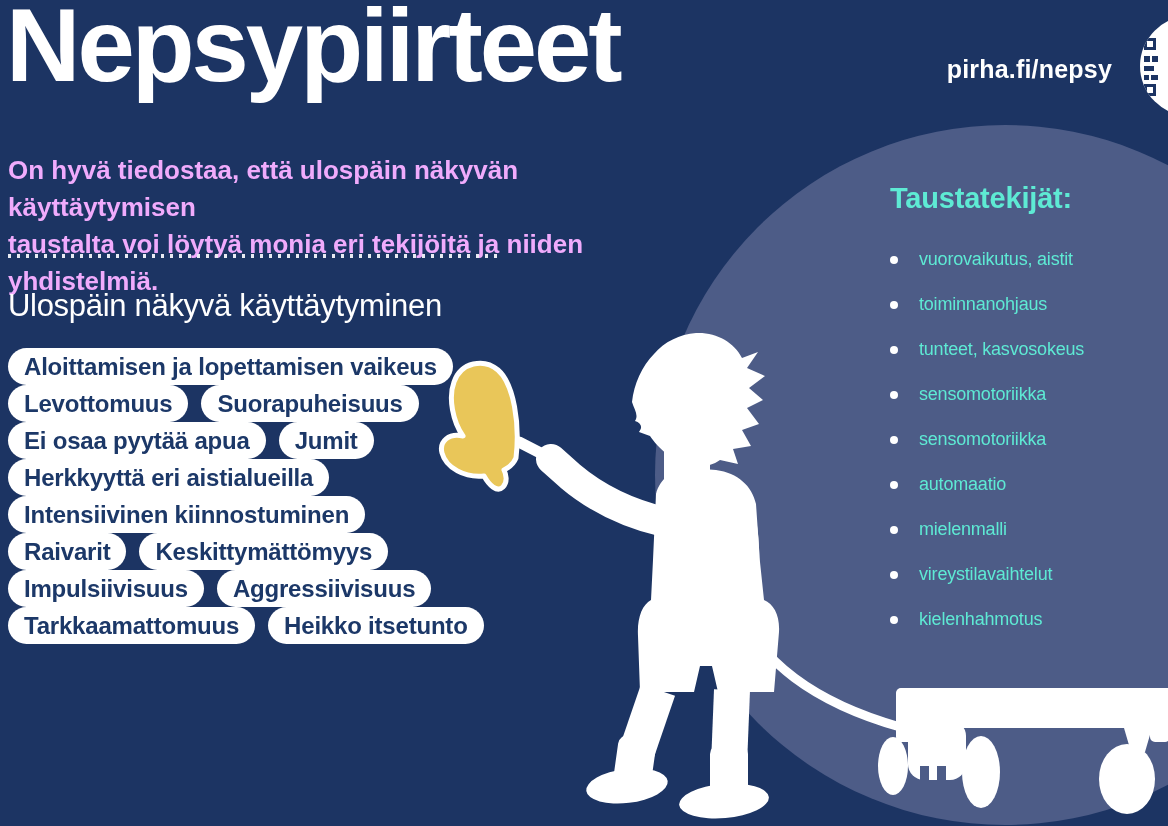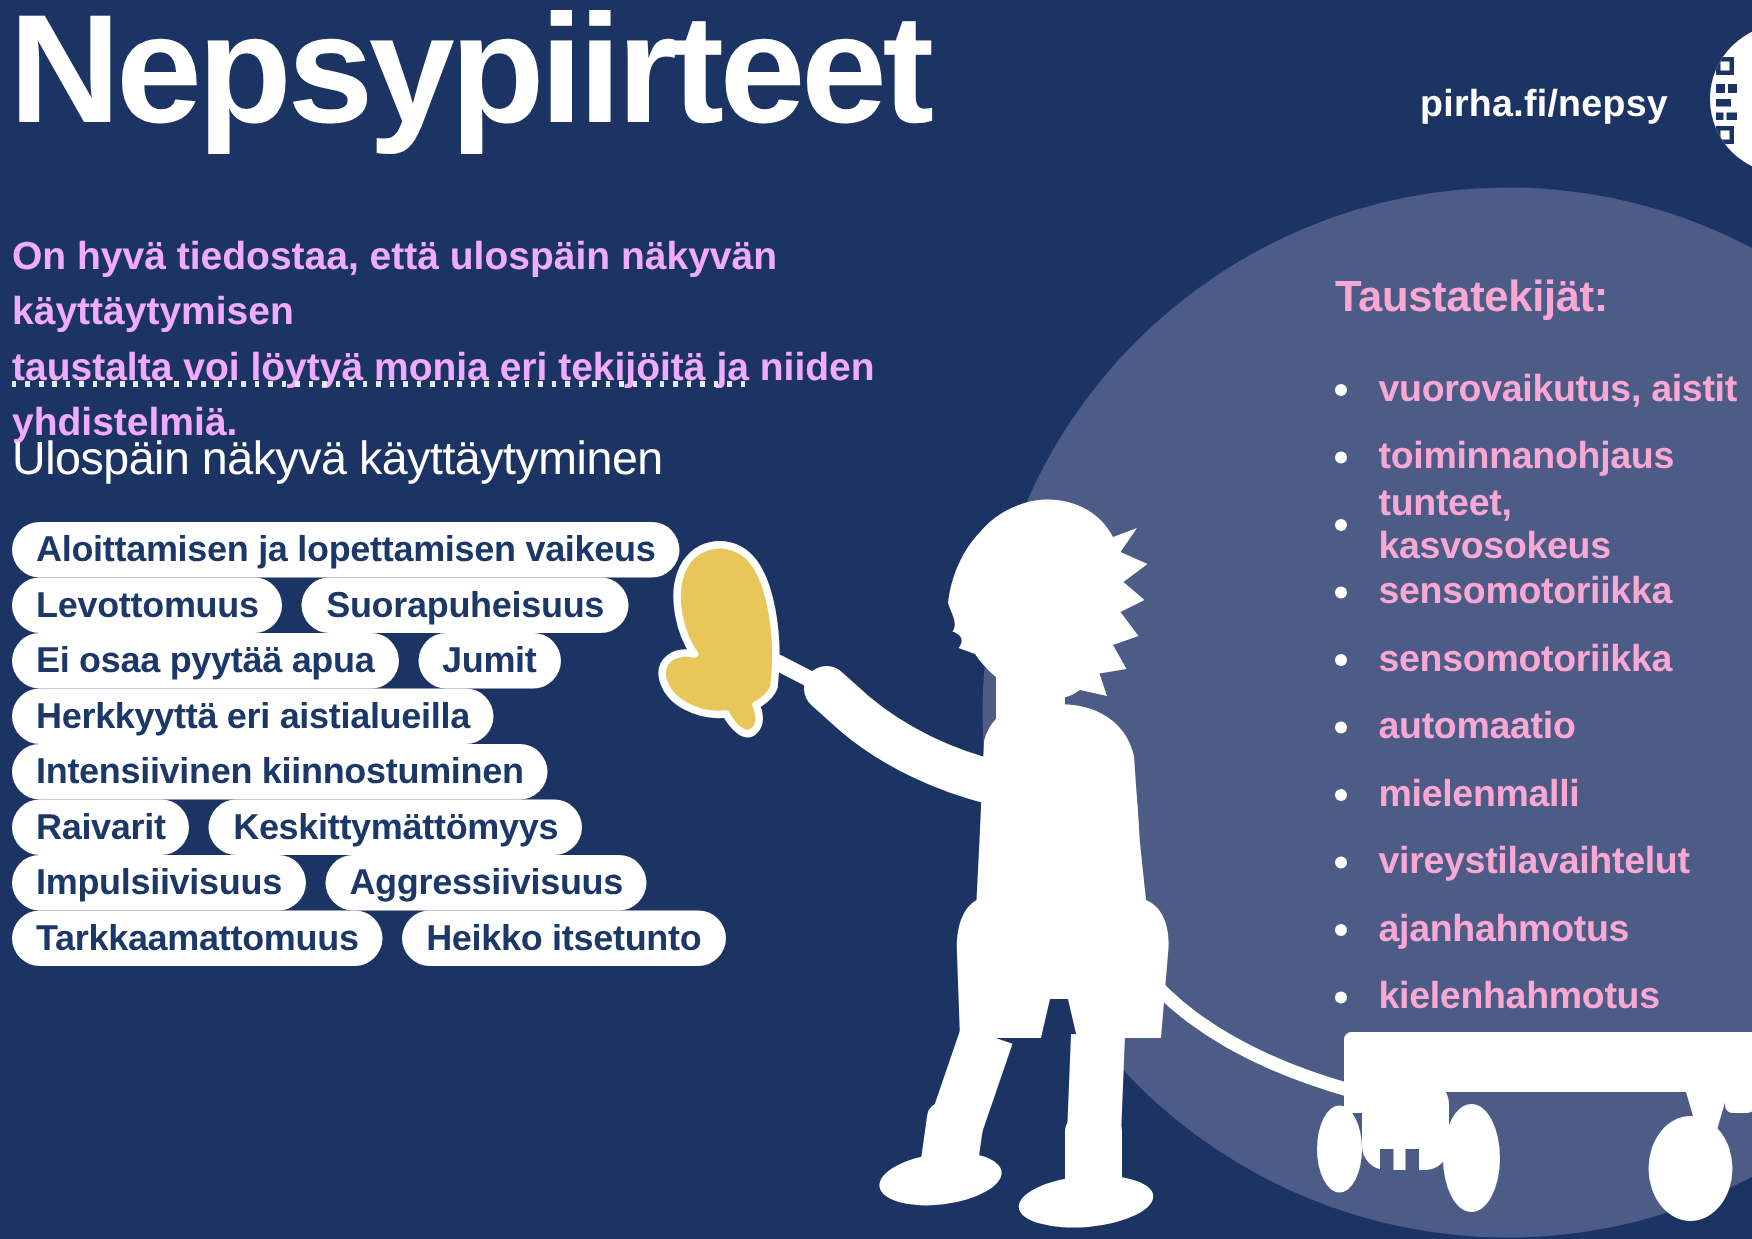--- a/index.html
+++ b/index.html
@@ -49,25 +49,25 @@
   .pill-rows{left:8px;top:348px;z-index:6;}
   .pill-row{display:flex;gap:13px;margin-bottom:0;}
   .pill{
     background:#ffffff;color:#1c3868;border-radius:19px;
     height:37px;display:flex;align-items:center;
     padding:0 16px;font-size:24px;font-weight:bold;letter-spacing:-0.2px;
     white-space:nowrap;
   }
 
   
-  .factors{left:890px;top:182px;width:270px;z-index:6;color:#f9a8d4;}
+  .factors{left:890px;top:182px;width:270px;z-index:6;color:#5eead4;}
   .factors-heading{font-size:29px;font-weight:bold;letter-spacing:-0.2px;margin-bottom:22px;}
   .factor-item{display:flex;align-items:center;height:45px;}
   .factor-dot{width:8px;height:8px;border-radius:50%;background:#ffffff;margin-right:21px;flex:0 0 auto;}
-  .factor-label{font-size:25px;font-weight:bold;letter-spacing:-0.2px;}
+  .factor-label{font-size:18px;font-weight:normal;letter-spacing:-0.2px;}
 
   
   .illustration{left:0;top:0;z-index:3;}
 </style>
 </head>
 <body>
 
 <div class="abs big-circle"></div>
 
 <svg class="abs illustration" width="1168" height="826" viewBox="0 0 1168 826">
@@ -229,20 +229,16 @@
       <div class="factor-item">
         <span class="factor-dot"></span>
         <span class="factor-label">mielenmalli</span>
       </div>
       <div class="factor-item">
         <span class="factor-dot"></span>
         <span class="factor-label">vireystilavaihtelut</span>
       </div>
       <div class="factor-item">
         <span class="factor-dot"></span>
-        <span class="factor-label">ajanhahmotus</span>
-      </div>
-      <div class="factor-item">
-        <span class="factor-dot"></span>
         <span class="factor-label">kielenhahmotus</span>
       </div>
     </div>
 </div>
 
 </body></html>

